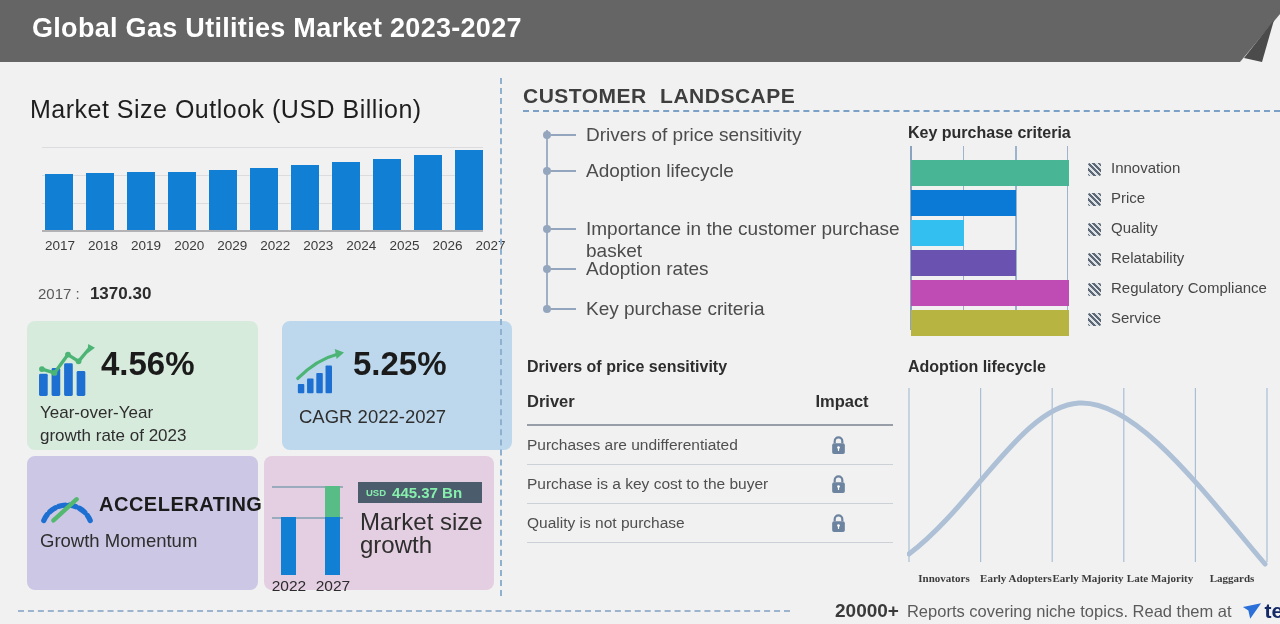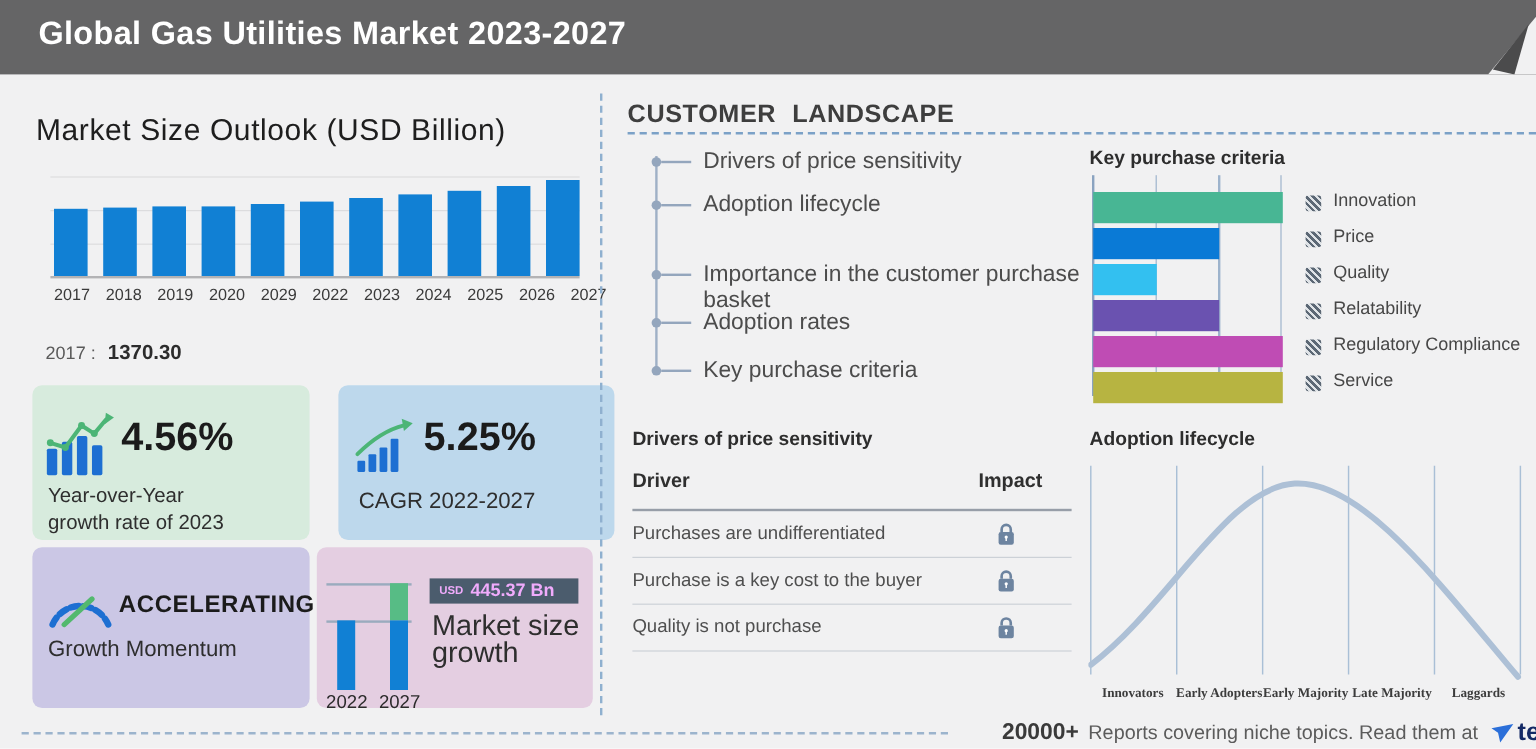--- a/index.html
+++ b/index.html
@@ -27,21 +27,21 @@
   .card-mom{left:27px;top:456px;width:231px;height:134px;background:#cbc7e5;}
   .card-growth{left:264px;top:456px;width:230px;height:134px;background:#e4cee1;}
   .big-val{position:absolute;font-size:33px;font-weight:bold;color:#1b1b1b;}
   .card-label{position:absolute;font-size:17px;line-height:23px;color:#2e2e2e;}
   .mom-word{position:absolute;left:72px;top:37px;font-size:20px;font-weight:bold;color:#1b1b1b;letter-spacing:.5px;}
   .icon-abs{position:absolute;}
   
   .mini-grid{position:absolute;left:8px;width:71px;height:1.5px;background:#9aabbe;}
   .mini-bar{position:absolute;width:15px;}
   .mini-year{position:absolute;width:36px;text-align:center;font-size:15.5px;color:#2b2b2b;top:121px;}
-  .badge{position:absolute;left:94px;top:26px;width:124px;height:21px;background:#4b5c6d;color:#f0abfc;
+  .badge{position:absolute;left:94px;top:26px;width:124px;height:21px;background:#4b5c6d;color:#86efac;
          display:flex;align-items:center;padding:0 0 0 8px;box-sizing:border-box;}
   .badge .usd{font-size:9.5px;font-weight:bold;margin-right:6px;}
   .badge .amt{font-size:15px;font-weight:bold;}
   
   .vsep{position:absolute;left:500px;top:78px;height:518px;border-left:2px dashed #8fb0cf;}
   .cl-underline{position:absolute;left:523px;top:110px;width:757px;border-top:2px dashed #7ba1c7;}
   .foot-dash{position:absolute;left:18px;top:610px;width:772px;border-top:2px dashed #9cb4cd;}
   
   .cl-title{position:absolute;left:523px;top:84px;font-size:21px;font-weight:bold;color:#3e3e3e;letter-spacing:.5px;word-spacing:7px;}
   .cl-vline{position:absolute;left:546px;top:130px;width:2px;height:182px;background:#9fb0c6;}

